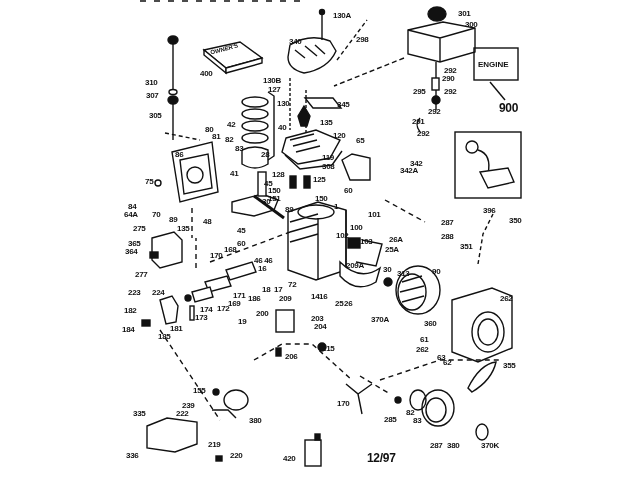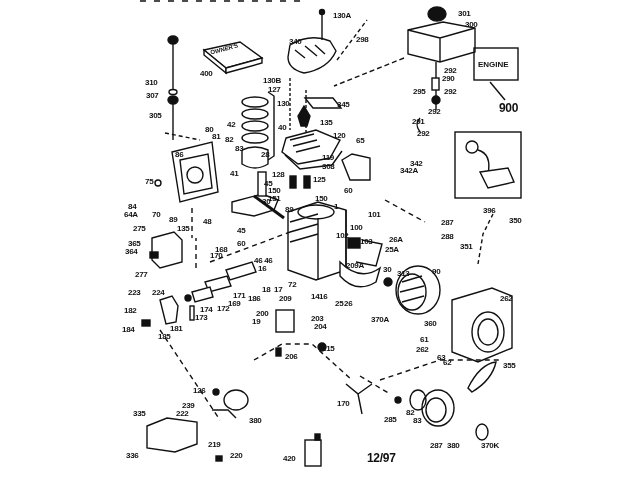--- a/index.html
+++ b/index.html
@@ -245,21 +245,21 @@
   <div class="lbl" style="left:152px;top:211px">70</div>
   <div class="lbl" style="left:169px;top:216px">89</div>
   <div class="lbl" style="left:203px;top:218px">48</div>
   <div class="lbl" style="left:237px;top:227px">45</div>
   <div class="lbl" style="left:237px;top:240px">60</div>
   <div class="lbl" style="left:133px;top:225px">275</div>
   <div class="lbl" style="left:177px;top:225px">135</div>
   <div class="lbl" style="left:128px;top:240px">365</div>
   <div class="lbl" style="left:125px;top:248px">364</div>
   <div class="lbl" style="left:135px;top:271px">277</div>
-  <div class="lbl" style="left:215px;top:246px">168</div>
+  <div class="lbl" style="left:224px;top:246px">168</div>
   <div class="lbl" style="left:210px;top:252px">170</div>
   <div class="lbl" style="left:254px;top:257px">46 46</div>
   <div class="lbl" style="left:258px;top:265px">16</div>
   <div class="lbl" style="left:368px;top:211px">101</div>
   <div class="lbl" style="left:350px;top:224px">100</div>
   <div class="lbl" style="left:336px;top:232px">102</div>
   <div class="lbl" style="left:360px;top:238px">103</div>
   <div class="lbl" style="left:389px;top:236px">26A</div>
   <div class="lbl" style="left:385px;top:246px">25A</div>
   <div class="lbl" style="left:346px;top:262px">209A</div>
@@ -285,41 +285,41 @@
   <div class="lbl" style="left:228px;top:300px">169</div>
   <div class="lbl" style="left:262px;top:286px">18</div>
   <div class="lbl" style="left:274px;top:286px">17</div>
   <div class="lbl" style="left:288px;top:281px">72</div>
   <div class="lbl" style="left:248px;top:295px">186</div>
   <div class="lbl" style="left:279px;top:295px">209</div>
   <div class="lbl" style="left:311px;top:293px">14</div>
   <div class="lbl" style="left:319px;top:293px">16</div>
   <div class="lbl" style="left:335px;top:300px">25</div>
   <div class="lbl" style="left:344px;top:300px">26</div>
-  <div class="lbl" style="left:252px;top:318px">19</div>
+  <div class="lbl" style="left:238px;top:318px">19</div>
   <div class="lbl" style="left:256px;top:310px">200</div>
   <div class="lbl" style="left:311px;top:315px">203</div>
   <div class="lbl" style="left:314px;top:323px">204</div>
   <div class="lbl" style="left:322px;top:345px">215</div>
   <div class="lbl" style="left:285px;top:353px">206</div>
   <div class="lbl" style="left:371px;top:316px">370A</div>
   <div class="lbl" style="left:424px;top:320px">360</div>
   <div class="lbl" style="left:420px;top:336px">61</div>
   <div class="lbl" style="left:416px;top:346px">262</div>
   <div class="lbl" style="left:437px;top:354px">63</div>
   <div class="lbl" style="left:443px;top:359px">62</div>
   <div class="lbl" style="left:503px;top:362px">355</div>
   <div class="lbl" style="left:337px;top:400px">170</div>
   <div class="lbl" style="left:384px;top:416px">285</div>
   <div class="lbl" style="left:406px;top:409px">82</div>
   <div class="lbl" style="left:413px;top:417px">83</div>
   <div class="lbl" style="left:430px;top:442px">287</div>
   <div class="lbl" style="left:447px;top:442px">380</div>
   <div class="lbl" style="left:481px;top:442px">370K</div>
-  <div class="lbl" style="left:193px;top:387px">126</div>
+  <div class="lbl" style="left:193px;top:387px">155</div>
   <div class="lbl" style="left:182px;top:402px">239</div>
   <div class="lbl" style="left:176px;top:410px">222</div>
   <div class="lbl" style="left:249px;top:417px">380</div>
   <div class="lbl" style="left:133px;top:410px">335</div>
   <div class="lbl" style="left:208px;top:441px">219</div>
   <div class="lbl" style="left:126px;top:452px">336</div>
   <div class="lbl" style="left:230px;top:452px">220</div>
   <div class="lbl" style="left:283px;top:455px">420</div>
 
   <div class="lbl date" style="left:367px;top:452px">12/97</div>

